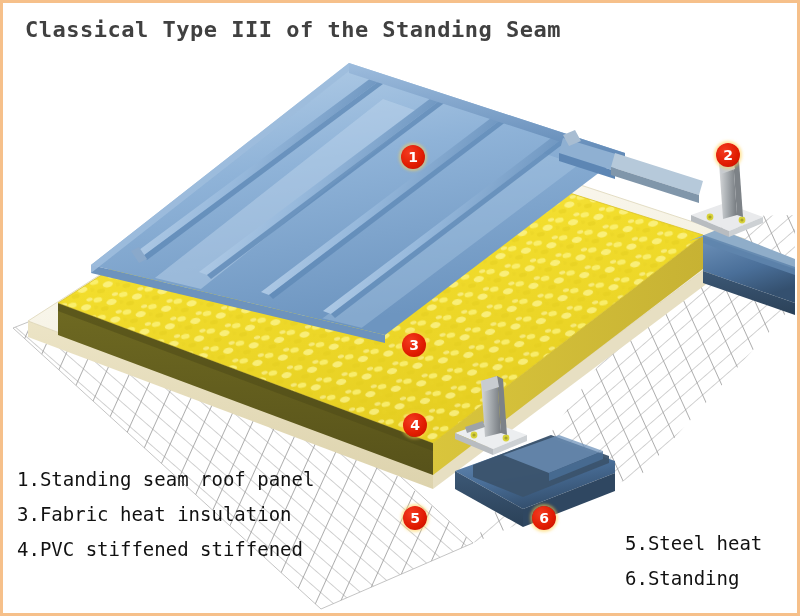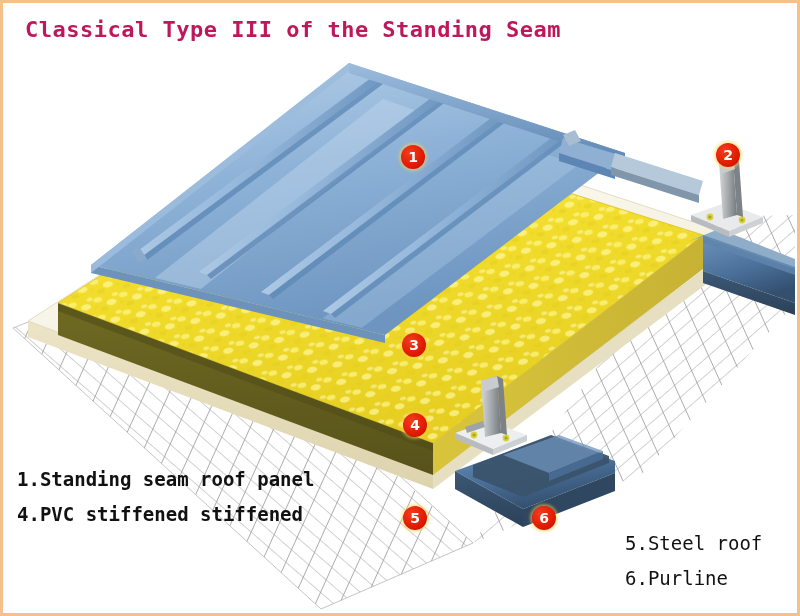--- a/index.html
+++ b/index.html
@@ -1,26 +1,26 @@
 <!DOCTYPE html>
 <html><head>
 <meta charset="utf-8">
 <style>
   html,body{margin:0;padding:0;background:#ffffff;}
   body{width:800px;height:616px;overflow:hidden;
        font-family:"DejaVu Sans Mono","Liberation Mono",monospace;}
   #page{position:relative;width:800px;height:616px;background:#ffffff;
         box-sizing:border-box;border:3px solid #f6c08a;}
   #title{position:absolute;left:22px;top:14px;font-size:22px;font-weight:bold;
-         color:#be185d;letter-spacing:.5px;white-space:nowrap;
+         color:#404040;letter-spacing:.5px;white-space:nowrap;
          font-family:"DejaVu Sans Mono","Liberation Mono",monospace;}
   #diagram{position:absolute;left:0;top:0;width:794px;height:610px;}
   .legend{position:absolute;font-size:19px;color:#111;white-space:nowrap;
           font-family:"DejaVu Sans Mono","Liberation Mono",monospace;}
-  #legend-left{left:14px;top:466px;font-weight:bold;}
+  #legend-left{left:14px;top:466px;}
   #legend-right{left:622px;top:530px;}
   .legend-row{display:block;margin-bottom:13px;line-height:1.15;}
   .legend-num{display:inline-block;}
   .legend-label{display:inline-block;}
   .badge{position:absolute;width:24px;height:24px;border-radius:50%;
          background:radial-gradient(circle at 36% 32%,#f43b20 0%,#e01b00 60%,#c01000 100%);
          box-shadow:0 0 3px 2px rgba(255,210,80,.55);
          color:#fff;font-size:14px;font-weight:bold;line-height:24px;
          text-align:center;
          font-family:"DejaVu Sans","Liberation Sans",sans-serif;}
@@ -240,26 +240,29 @@
   <div class="badge" style="left:399px;top:330px;">3</div>
   <div class="badge" style="left:400px;top:410px;">4</div>
   <div class="badge" style="left:400px;top:503px;">5</div>
   <div class="badge" style="left:529px;top:503px;">6</div>
 
   <div class="legend" id="legend-left">
     <span class="legend-row">
       <span class="legend-num">1.</span><span class="legend-label">Standing seam roof panel</span>
     </span>
     <span class="legend-row">
+      <span class="legend-num">3.</span><span class="legend-label">Fabric heat insulation</span>
+    </span>
+    <span class="legend-row">
       <span class="legend-num">4.</span><span class="legend-label">PVC stiffened stiffened</span>
     </span>
   </div>
 
   <div class="legend" id="legend-right">
     <span class="legend-row">
-      <span class="legend-num">5.</span><span class="legend-label">Steel roof</span>
-    </span>
-    <span class="legend-row">
-      <span class="legend-num">6.</span><span class="legend-label">Purline</span>
+      <span class="legend-num">5.</span><span class="legend-label">Steel heat</span>
+    </span>
+    <span class="legend-row">
+      <span class="legend-num">6.</span><span class="legend-label">Standing</span>
     </span>
   </div>
 
 </div>
 
 </body></html>

